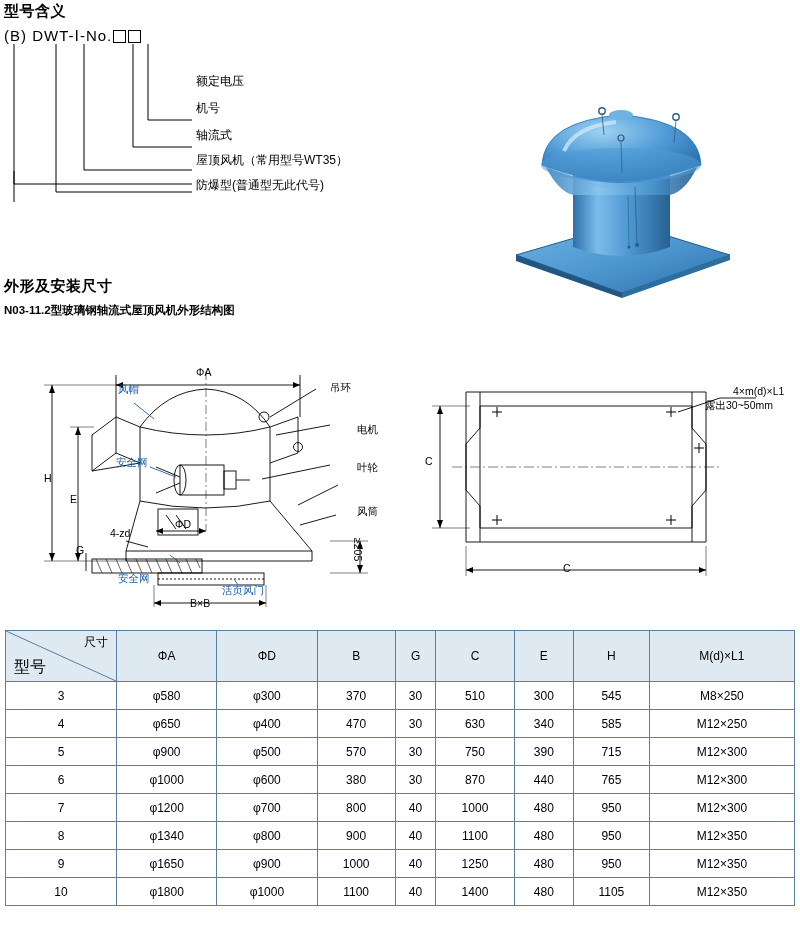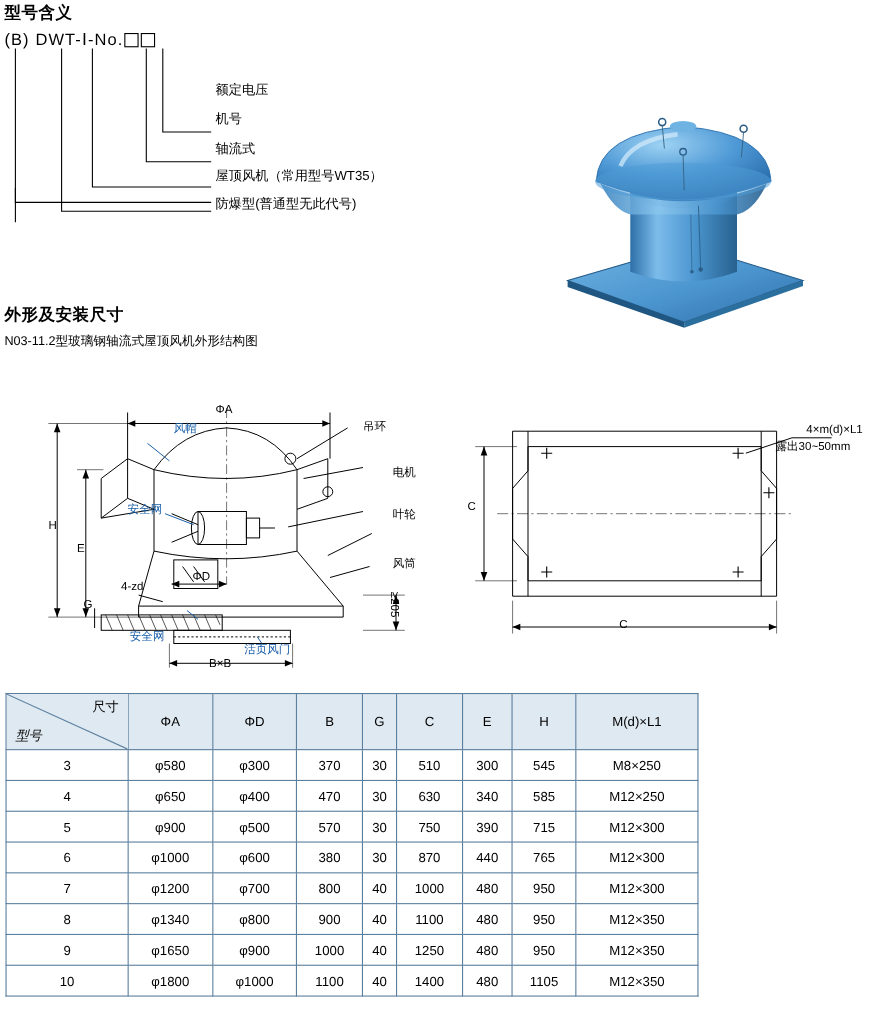--- a/index.html
+++ b/index.html
@@ -44,21 +44,21 @@
 
   
   .legend-label {
     font-size: 12px;
     white-space: nowrap;
   }
 
   
   table.spec {
     border-collapse: collapse;
-    width: 630px;
+    width: 790px;
     font-size: 12px;
     border-radius: 26px;
   }
   table.spec th, table.spec td {
     border: 1px solid #5b7f9e;
     text-align: center;
     height: 27px;
     padding: 0;
     font-weight: normal;
   }
@@ -81,22 +81,21 @@
     overflow: hidden;
   }
   .corner .t1 {
     position: absolute;
     right: 8px; top: 3px;
     font-size: 12px;
   }
   .corner .t2 {
     position: absolute;
     left: 8px; bottom: 3px;
-    font-size: 12px;
-    font-style: italic;
+    font-size: 16px;
   }
 
   
   .dtext {
     font-size: 10.5px;
     white-space: nowrap;
     color: #000;
   }
   .dtext-blue {
     font-size: 10.5px;
@@ -188,21 +187,21 @@
   <path d="M104,19 L106,40" stroke="#33617f" stroke-width="0.8"></path>
   <path d="M178,25 L176,48" stroke="#33617f" stroke-width="0.8"></path>
   <path d="M123,46 L124,78" stroke="#33617f" stroke-width="0.8"></path>
   <path d="M137,92 L139,150" stroke="#2a5f89" stroke-width="0.8"></path>
   <path d="M130,100 L131,152" stroke="#2a5f89" stroke-width="0.6"></path>
   <circle cx="139" cy="150" r="2" fill="#2a5f89"></circle>
   <circle cx="131" cy="152" r="1.6" fill="#2a5f89"></circle>
 </svg>
 
 <div class="abs sec-title" style="left:4px; top:277px;">外形及安装尺寸</div>
-<div class="abs sec-sub" style="left:4px; top:303px;">N03-11.2型玻璃钢轴流式屋顶风机外形结构图</div>
+<div class="abs sec-sub" style="left:4px; top:303px;font-weight:bold;">N03-11.2型玻璃钢轴流式屋顶风机外形结构图</div>
 
 <svg class="abs" style="left:30px; top:355px;" width="390" height="265">
   <g stroke="#000" fill="none" stroke-width="0.9">
 
     <line x1="86" y1="30" x2="270" y2="30"></line>
     <path d="M86,30 l7,-3 v6 z" fill="#000" stroke="none"></path>
     <path d="M270,30 l-7,-3 v6 z" fill="#000" stroke="none"></path>
     <line x1="86" y1="20" x2="86" y2="62"></line>
     <line x1="270" y1="20" x2="270" y2="62"></line>
 
@@ -289,21 +288,21 @@
 
     <path d="M146,122 L120,112" stroke="#1a5fa8"></path>
 
     <path d="M150,208 L140,200" stroke="#1a5fa8"></path>
 
     <path d="M208,230 L204,224" stroke="#1a5fa8"></path>
   </g>
 </svg>
 
 <div class="abs dtext" style="left:196px; top:366px;">ΦA</div>
-<div class="abs dtext-blue" style="left:118px; top:383px;padding-left:40px;">风帽</div>
+<div class="abs dtext-blue" style="left:118px; top:383px;">风帽</div>
 <div class="abs dtext" style="left:330px; top:381px;">吊环</div>
 <div class="abs dtext" style="left:357px; top:423px;">电机</div>
 <div class="abs dtext" style="left:357px; top:461px;">叶轮</div>
 <div class="abs dtext-blue" style="left:116px; top:456px;">安全网</div>
 <div class="abs dtext" style="left:357px; top:466px;"></div>
 <div class="abs dtext" style="left:357px; top:505px;">风筒</div>
 <div class="abs dtext" style="left:44px; top:472px;">H</div>
 <div class="abs dtext" style="left:70px; top:493px;">E</div>
 <div class="abs dtext" style="left:175px; top:518px;">ΦD</div>
 <div class="abs dtext" style="left:110px; top:527px;">4-zd</div>

